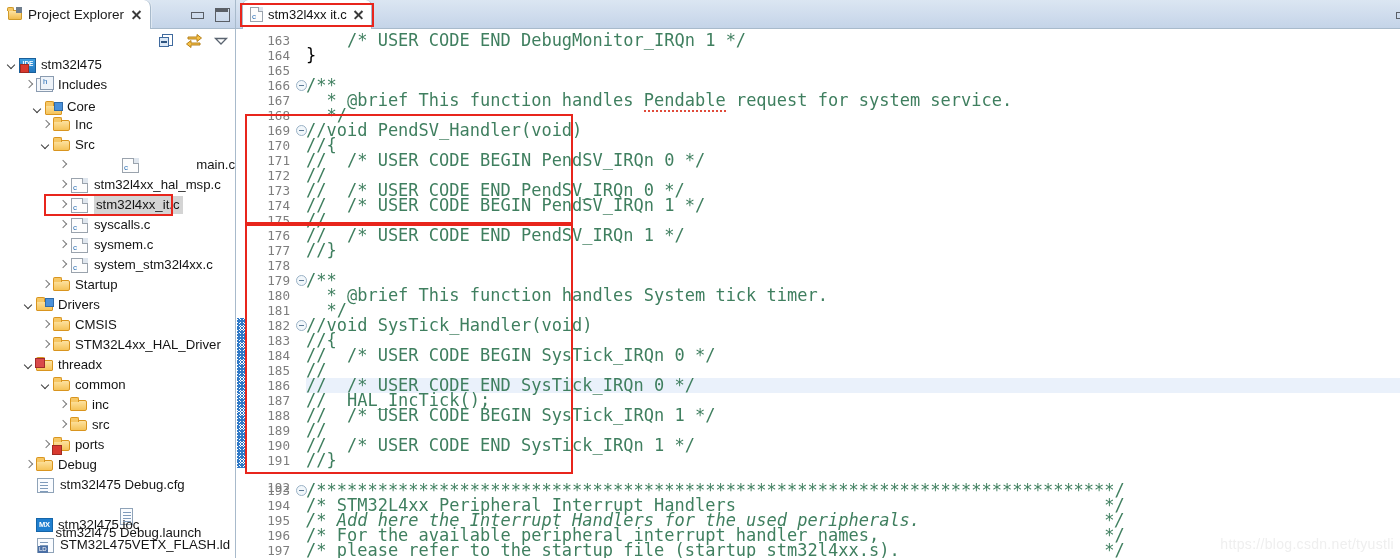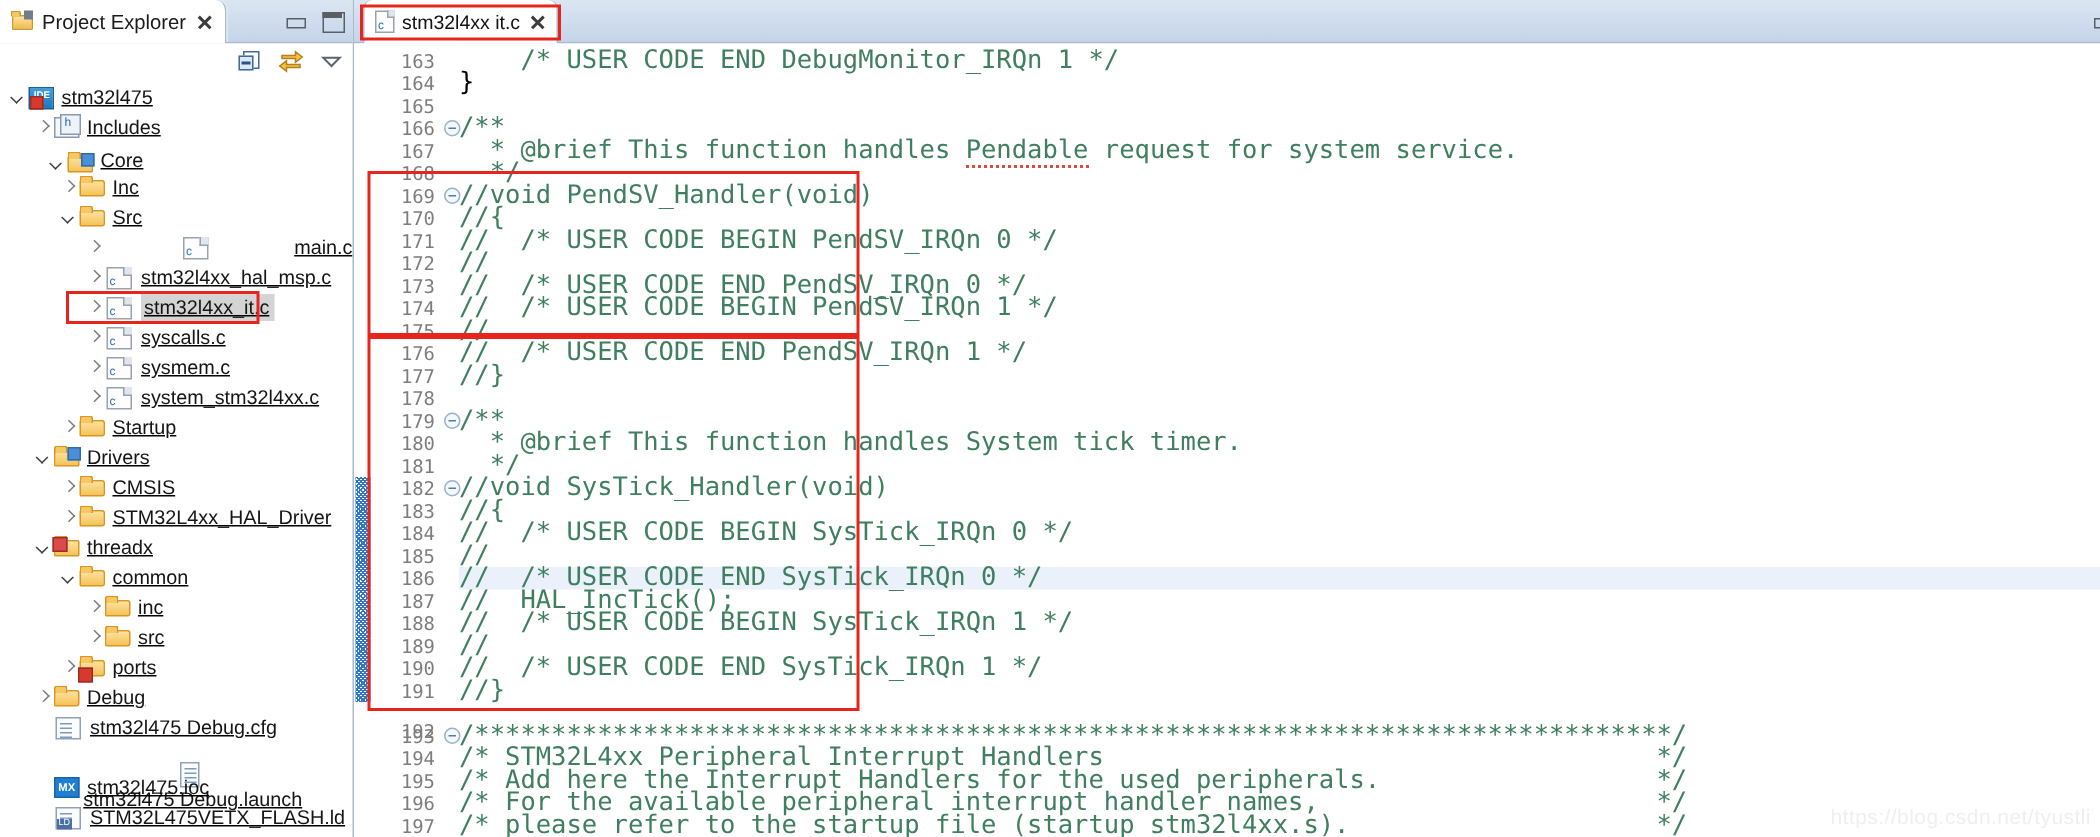--- a/index.html
+++ b/index.html
@@ -68,21 +68,20 @@
     background: #ffffff;
     border-bottom: 0;
   }
   .vtb-icons { position: absolute; right: 5px; top: 3px; display: flex; gap: 9px; align-items: center; }
   .vtb-ic { width: 18px; height: 18px; position: relative; }
 
   .tree {
     position: absolute; left: 0; top: 53px; right: 0; bottom: 0;
     overflow: hidden;
     padding-top: 2px;
-    text-decoration: underline;
   }
   .row {
     height: 20px;
     display: flex; align-items: center;
     font-size: 13.2px;
     color: #141414;
     white-space: nowrap;
     position: relative;
   }
   .arrow {
@@ -607,21 +606,21 @@
           <div class="hl-line" style="top: 349px;"></div>
           <div class="cline" style="top: 349px;"><span class="cmt">//  /* USER CODE END SysTick_IRQn 0 */</span></div>
           <div class="cline" style="top: 364px;"><span class="cmt">//  HAL_IncTick();</span></div>
           <div class="cline" style="top: 379px;"><span class="cmt">//  /* USER CODE BEGIN SysTick_IRQn 1 */</span></div>
           <div class="cline" style="top: 394px;"><span class="cmt">//</span></div>
           <div class="cline" style="top: 409px;"><span class="cmt">//  /* USER CODE END SysTick_IRQn 1 */</span></div>
           <div class="cline" style="top: 424px;"><span class="cmt">//}</span></div>
           <div class="cline" style="top: 439px;"><span class="plain"></span></div>
           <div class="cline" style="top: 454px;"><span class="cmt">/******************************************************************************/</span></div>
           <div class="cline" style="top: 469px;"><span class="cmt">/* STM32L4xx Peripheral Interrupt Handlers                                    */</span></div>
-          <div class="cline" style="top: 484px;"><span class="cmt">/* Add here the Interrupt Handlers for the used peripherals.                  */</span></div>
+          <div class="cline" style="top: 484px; font-style: italic;"><span class="cmt">/* Add here the Interrupt Handlers for the used peripherals.                  */</span></div>
           <div class="cline" style="top: 499px;"><span class="cmt">/* For the available peripheral interrupt handler names,                      */</span></div>
           <div class="cline" style="top: 514px;"><span class="cmt">/* please refer to the startup file (startup_stm32l4xx.s).                    */</span></div>
         </div>
 
       <div class="redbox" style="left:9px; top:85px; width:328px; height:110px;"></div>
 
       <div class="redbox" style="left:9px; top:195px; width:328px; height:250px;"></div>
 
       <div class="watermark">https://blog.csdn.net/tyustli</div>
     </div>

